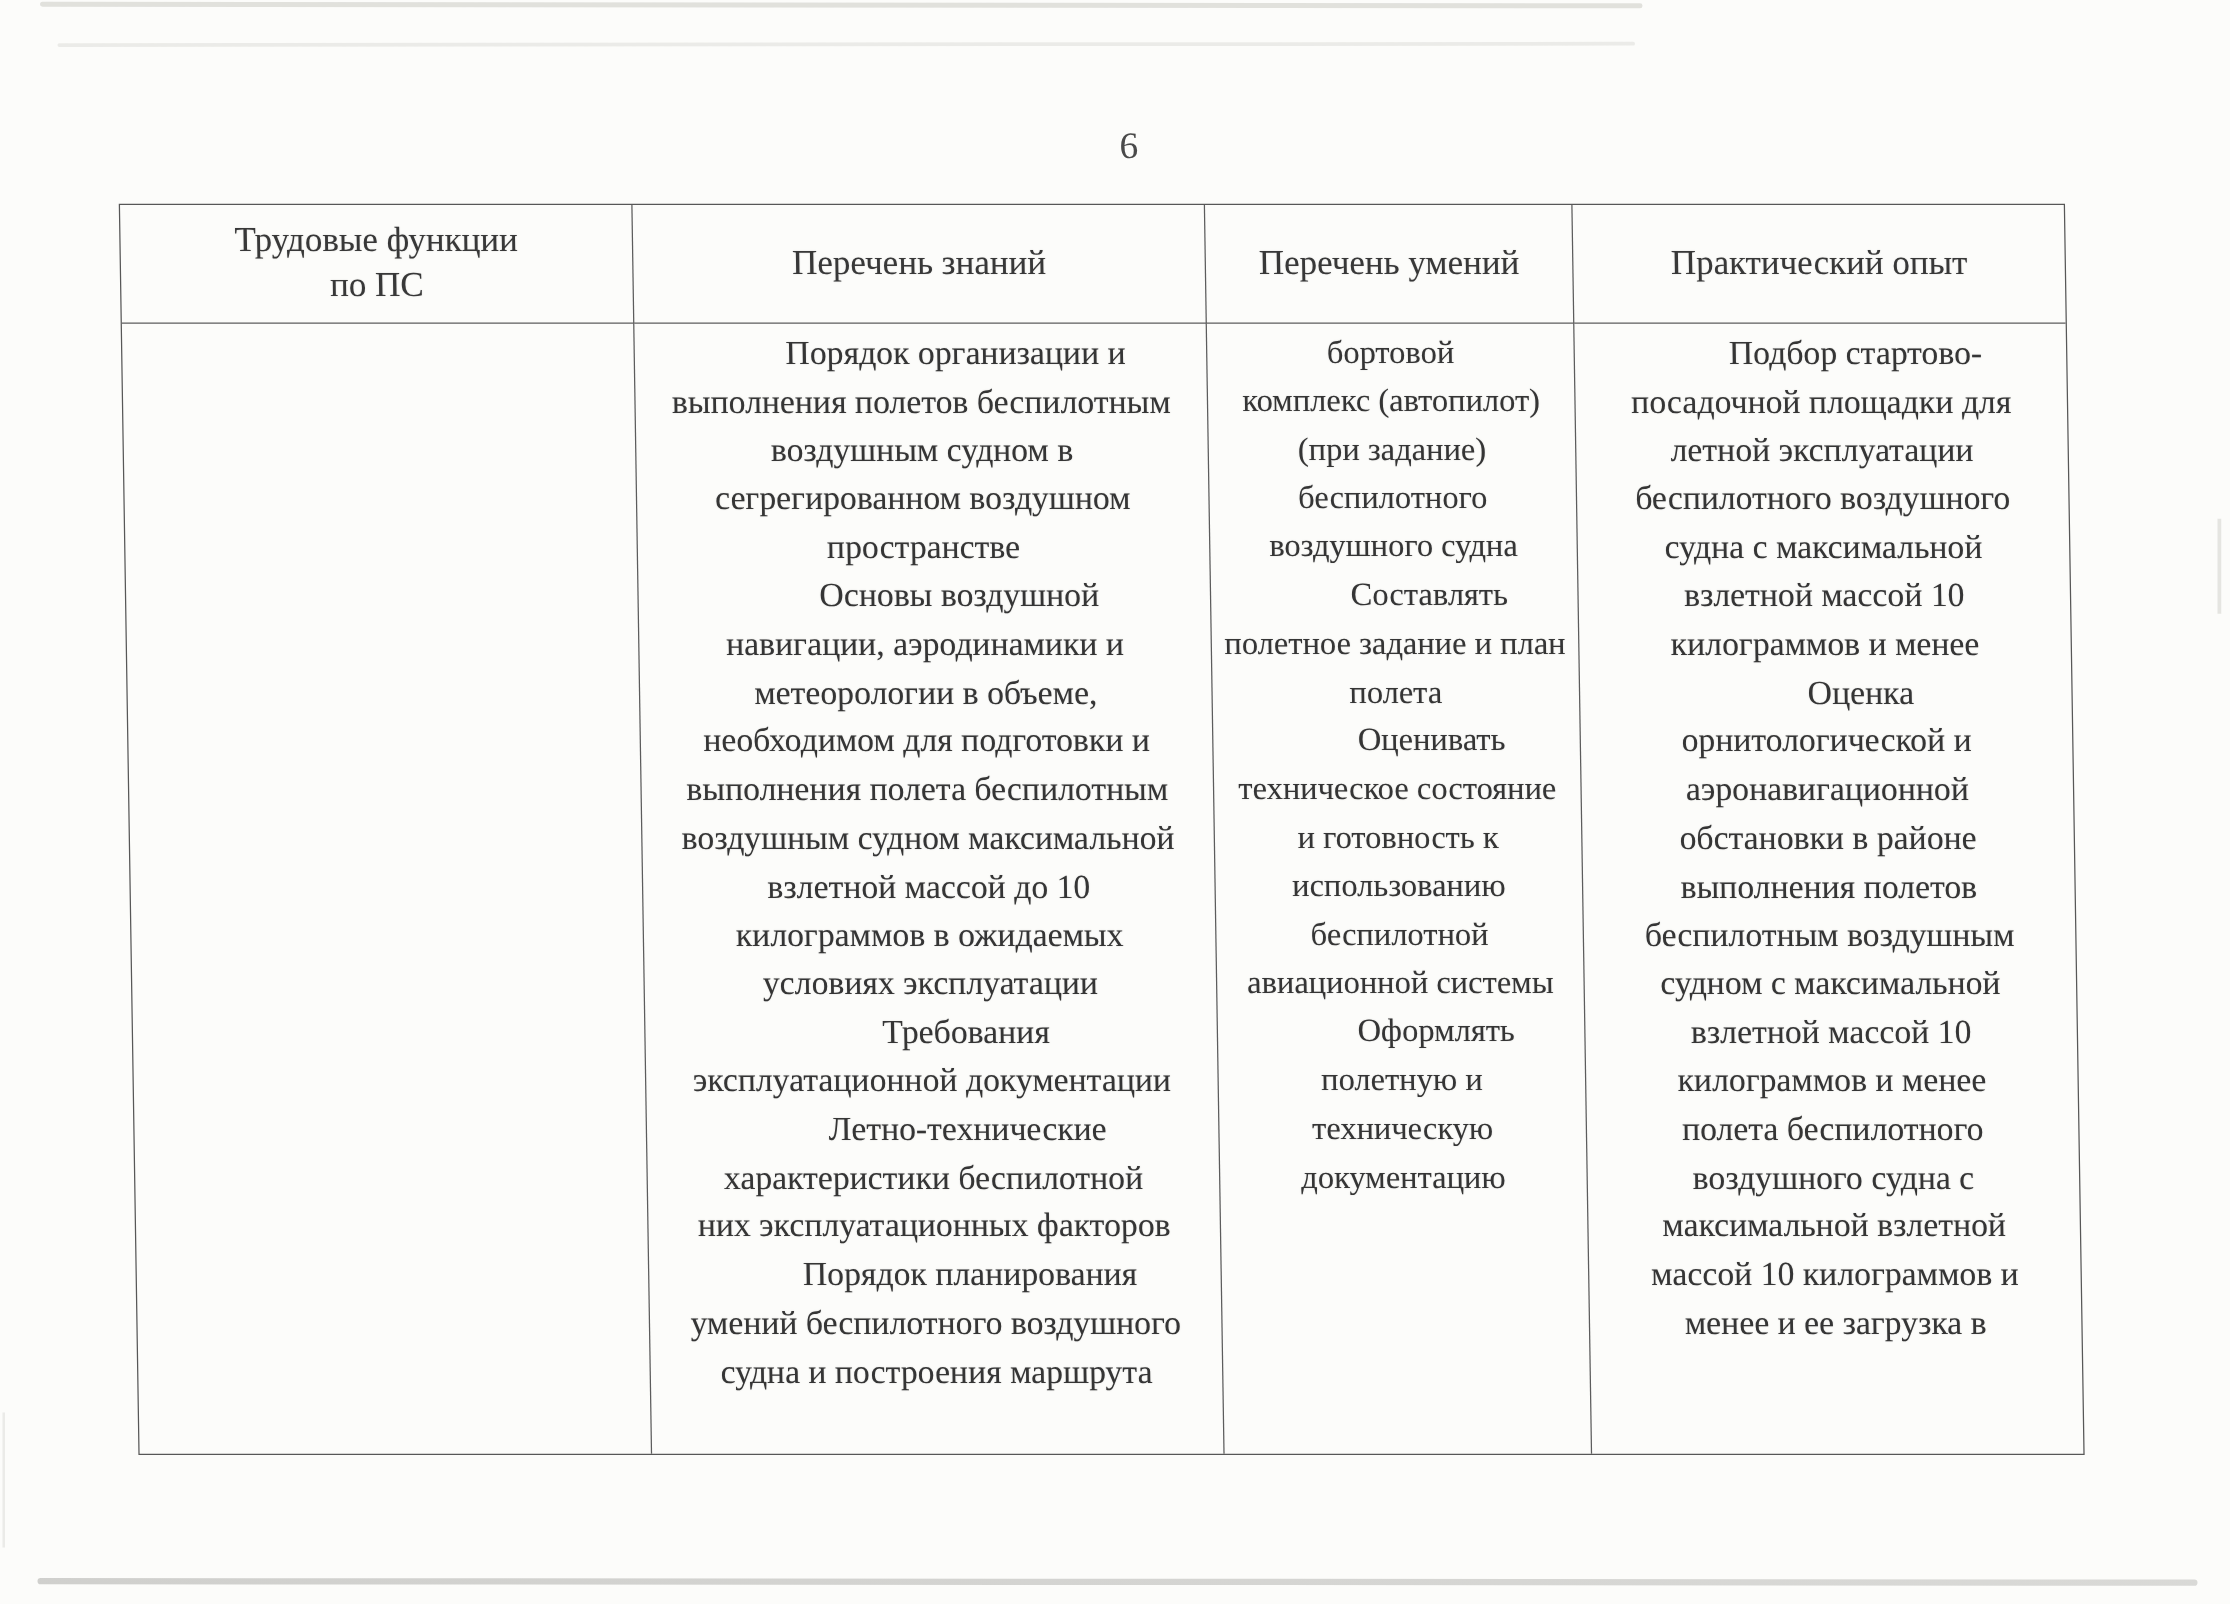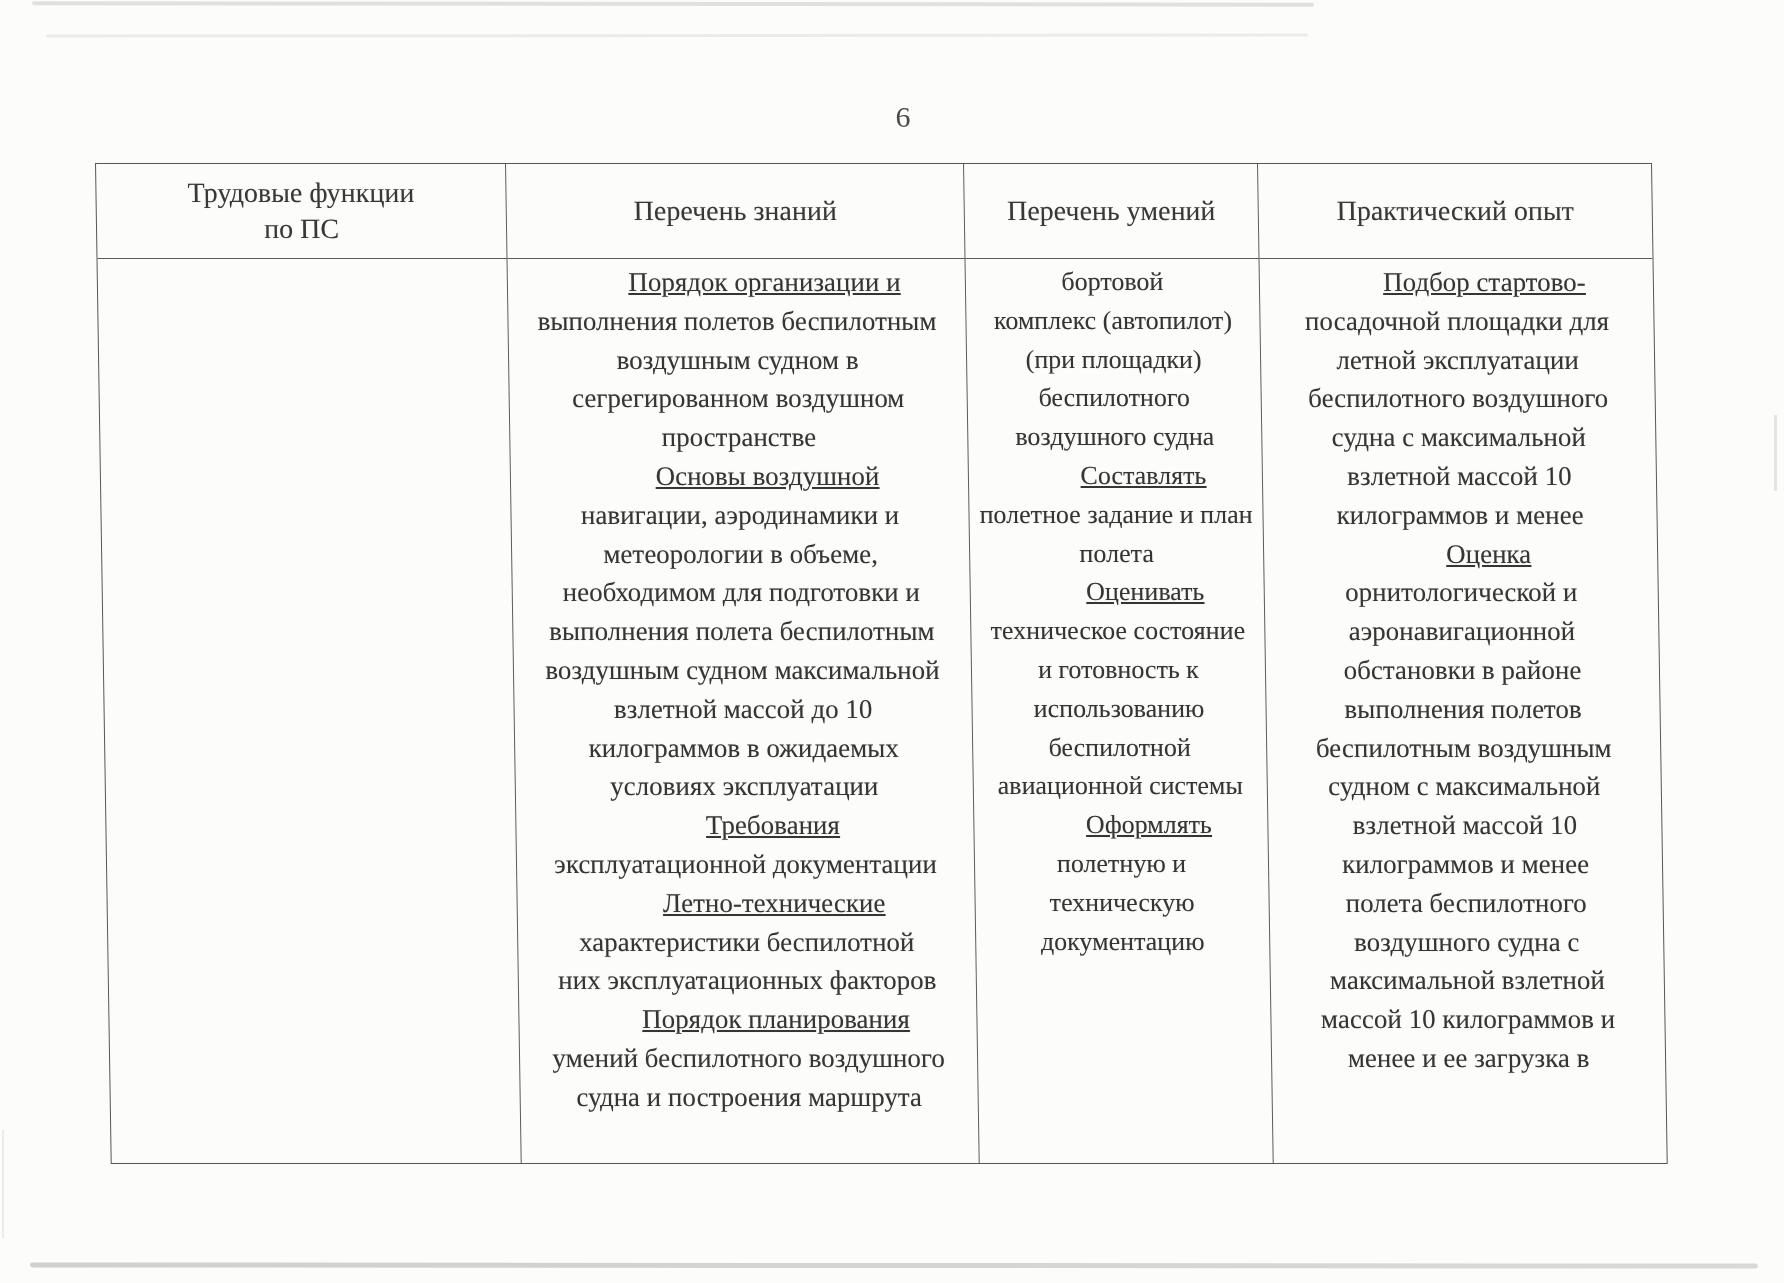--- a/index.html
+++ b/index.html
@@ -56,21 +56,21 @@
     font-size:27px;
     line-height:38.8px;
     text-shadow:0 0 1px rgba(90,90,90,.35);
   }
   .bcell .line{
     text-align:center;
     white-space:nowrap;
     height:38.8px;
     padding-left:6px;padding-right:6px;
   }
-  .bcell .line.pstart{padding-left:62px;text-decoration:underline;}
+  .bcell .line.pstart{padding-left:62px;}
   .bcell.skills{font-size:26px;}
 </style>
 </head>
 <body>
 
 <div class="streak streak-top1"></div>
 <div class="streak streak-top2"></div>
 <div class="streak streak-bottom"></div>
 <div class="streak streak-rightdash"></div>
 <div class="streak streak-leftedge"></div>
@@ -106,21 +106,21 @@
       <div class="line pstart">Летно-технические</div>
       <div class="line">характеристики беспилотной</div>
       <div class="line">них эксплуатационных факторов</div>
       <div class="line pstart">Порядок планирования</div>
       <div class="line">умений беспилотного воздушного</div>
       <div class="line">судна и построения маршрута</div>
     </div>
   <div class="cell body bcell skills">
       <div class="line">бортовой</div>
       <div class="line">комплекс (автопилот)</div>
-      <div class="line">(при площадки)</div>
+      <div class="line">(при задание)</div>
       <div class="line">беспилотного</div>
       <div class="line">воздушного судна</div>
       <div class="line pstart">Составлять</div>
       <div class="line">полетное задание и план</div>
       <div class="line">полета</div>
       <div class="line pstart">Оценивать</div>
       <div class="line">техническое состояние</div>
       <div class="line">и готовность к</div>
       <div class="line">использованию</div>
       <div class="line">беспилотной</div>

